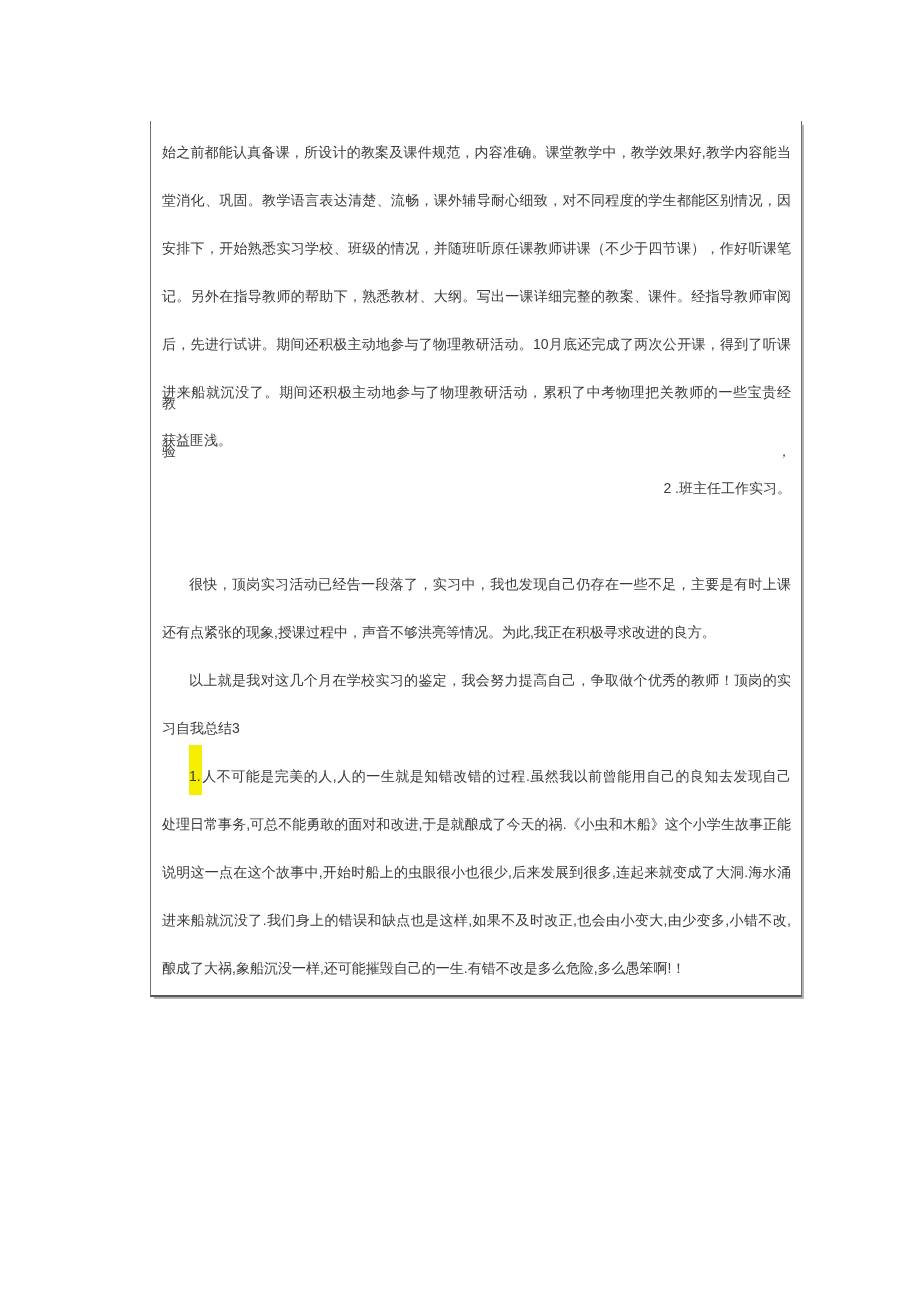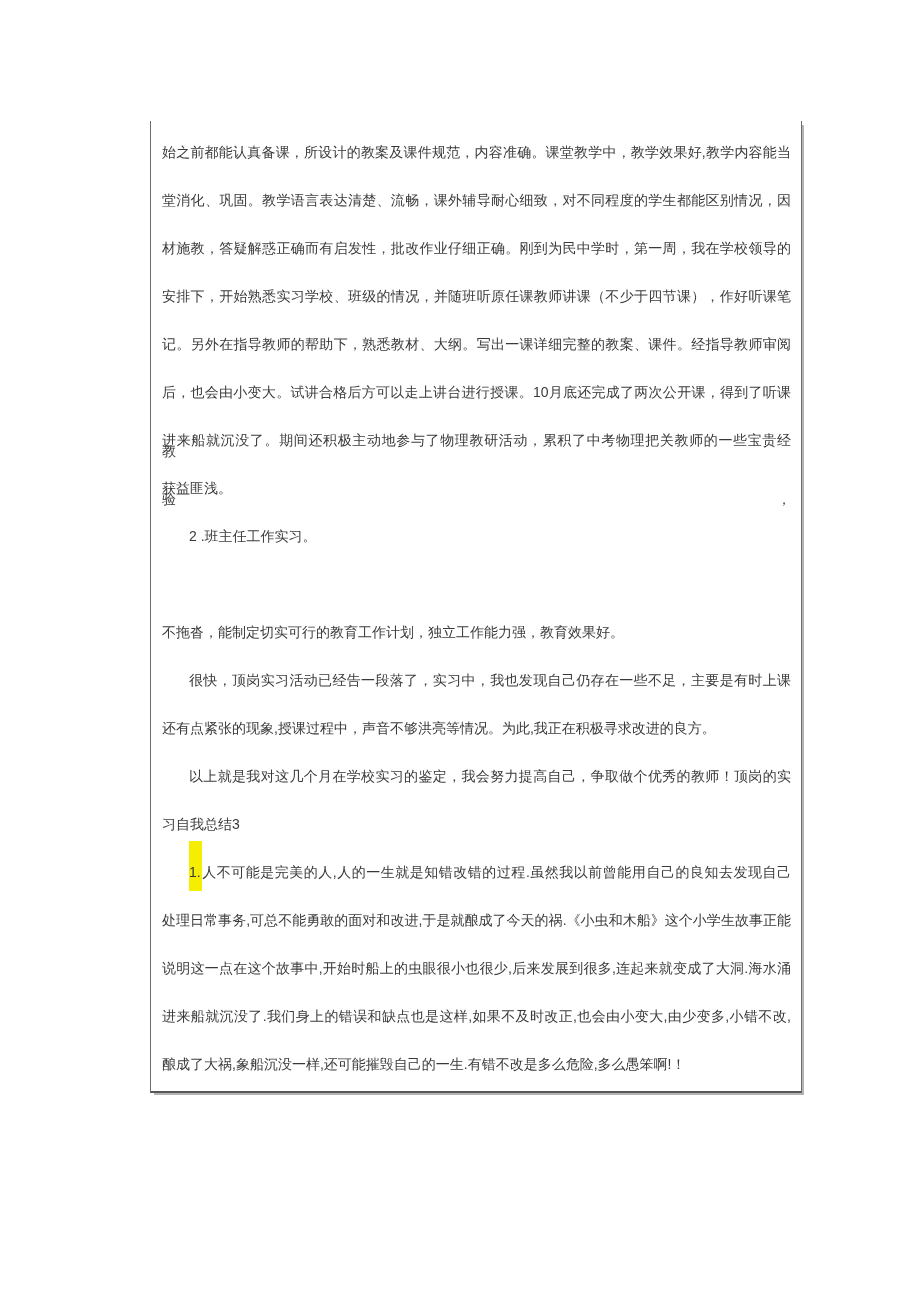--- a/index.html
+++ b/index.html
@@ -41,45 +41,44 @@
     white-space:normal;
     padding:0 2px 0 3px;
   }
   .doc-line.just{
     text-align:justify;
     text-align-last:justify;
     text-justify:inter-character;
   }
   .doc-line.indent{
     text-indent:27px;
+    text-align:right;
   }
   .doc-line.blank{
     
   }
   .doc-line .hl{
     background:var(--hl-color);
     padding:23px 1px 11px 0;   
   }
 </style>
 </head>
 <body>
 
 <div class="doc-page">
   <div class="doc-box" id="doc-box">
       <div class="doc-line just">始之前都能认真备课，所设计的教案及课件规范，内容准确。课堂教学中，教学效果好,教学内容能当</div>
       <div class="doc-line just">堂消化、巩固。教学语言表达清楚、流畅，课外辅导耐心细致，对不同程度的学生都能区别情况，因</div>
-      <div class="doc-line just">材施教，答疑解惑正确而有启发性，批改作业仔细正确。刚到为民中学时，第一周，我在学校领导的</div>
       <div class="doc-line just">安排下，开始熟悉实习学校、班级的情况，并随班听原任课教师讲课（不少于四节课），作好听课笔</div>
       <div class="doc-line just">记。另外在指导教师的帮助下，熟悉教材、大纲。写出一课详细完整的教案、课件。经指导教师审阅</div>
-      <div class="doc-line just">后，也会由小变大。试讲合格后方可以走上讲台进行授课。10月底还完成了两次公开课，得到了听课教</div>
+      <div class="doc-line just">后，先进行试讲。期间还积极主动地参与了物理教研活动。10月底还完成了两次公开课，得到了听课教</div>
       <div class="doc-line just">进来船就沉没了。期间还积极主动地参与了物理教研活动，累积了中考物理把关教师的一些宝贵经验，</div>
       <div class="doc-line">获益匪浅。</div>
       <div class="doc-line indent">2 .班主任工作实习。</div>
       <div class="doc-line blank"></div>
-      <div class="doc-line">不拖沓，能制定切实可行的教育工作计划，独立工作能力强，教育效果好。</div>
       <div class="doc-line just indent">很快，顶岗实习活动已经告一段落了，实习中，我也发现自己仍存在一些不足，主要是有时上课</div>
       <div class="doc-line">还有点紧张的现象,授课过程中，声音不够洪亮等情况。为此,我正在积极寻求改进的良方。</div>
       <div class="doc-line just indent">以上就是我对这几个月在学校实习的鉴定，我会努力提高自己，争取做个优秀的教师！顶岗的实</div>
       <div class="doc-line">习自我总结3</div>
       <div class="doc-line just indent"><span class="hl">1.</span>人不可能是完美的人,人的一生就是知错改错的过程.虽然我以前曾能用自己的良知去发现自己</div>
       <div class="doc-line just">处理日常事务,可总不能勇敢的面对和改进,于是就酿成了今天的祸.《小虫和木船》这个小学生故事正能</div>
       <div class="doc-line just">说明这一点在这个故事中,开始时船上的虫眼很小也很少,后来发展到很多,连起来就变成了大洞.海水涌</div>
       <div class="doc-line just">进来船就沉没了.我们身上的错误和缺点也是这样,如果不及时改正,也会由小变大,由少变多,小错不改,</div>
       <div class="doc-line">酿成了大祸,象船沉没一样,还可能摧毁自己的一生.有错不改是多么危险,多么愚笨啊!！</div>
     </div>

